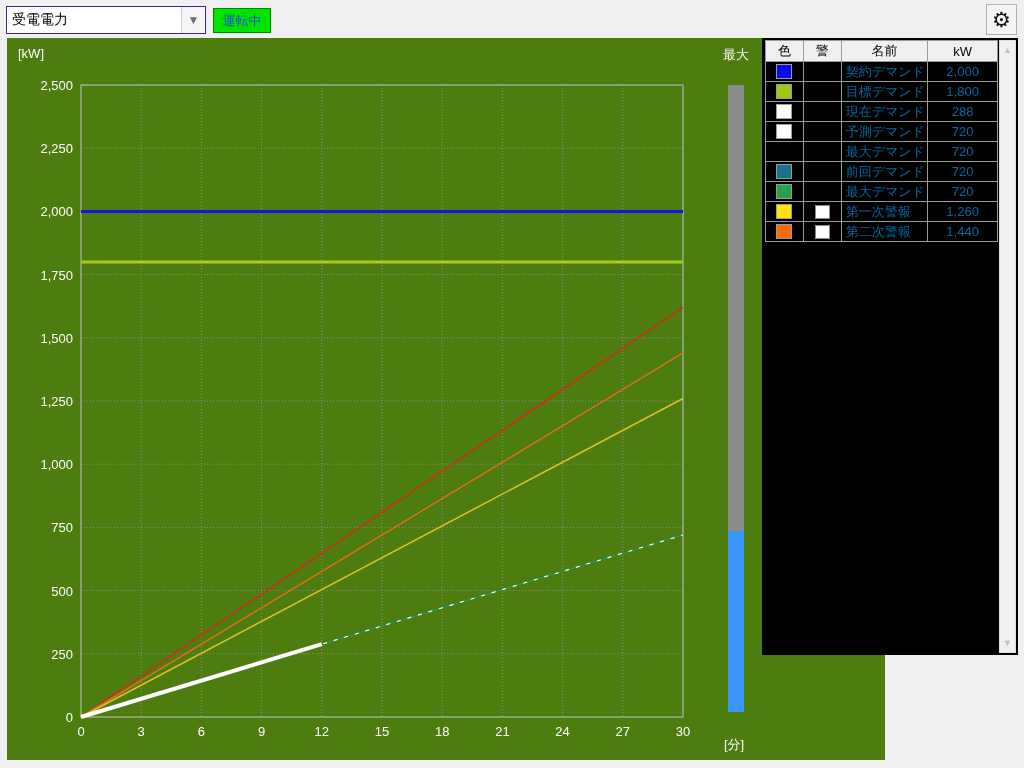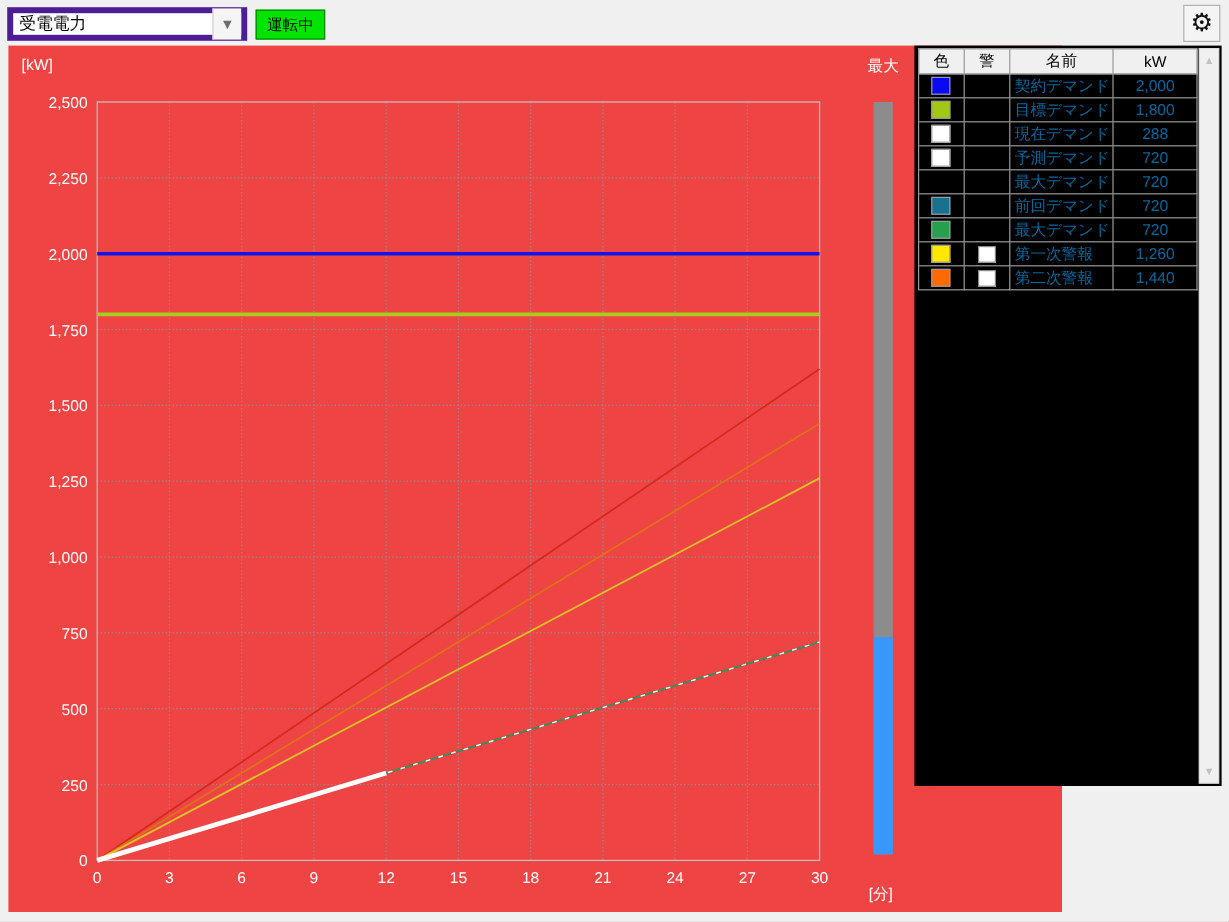--- a/index.html
+++ b/index.html
@@ -2,28 +2,28 @@
 <html><head>
 <meta charset="utf-8">
 <style>
   * { margin:0; padding:0; box-sizing:border-box; }
   html,body { width:1024px; height:768px; background:#f0f0f0; font-family:"Liberation Sans","DejaVu Sans",sans-serif; overflow:hidden; }
   .abs { position:absolute; }
   #app { position:relative; width:1024px; height:768px; background:#f0f0f0; }
 
   
   #toolbar { left:0; top:0; width:1024px; height:38px; background:#f0f0f0; }
-  #channel-combo { left:6px; top:6px; width:200px; height:28px; background:#ffffff; border:5px solid #4c1d95; font-size:14px; color:#000; display:flex; align-items:center; }
+  #channel-combo { left:6px; top:6px; width:200px; height:28px; background:#ffffff; border:1px solid #4c1d95; font-size:14px; color:#000; display:flex; align-items:center; }
   #channel-combo .val { flex:1; padding-left:5px; }
   #combo-arrow { width:24px; height:26px; background:#f5f5f5; border-left:1px solid #cfcfcf; display:flex; align-items:center; justify-content:center; color:#6e6e6e; font-size:12px; }
-  #status-button { left:213px; top:8px; width:58px; height:25px; background:#00e400; border:1px solid #008800; color:#000000; font-size:13px; display:flex; align-items:center; justify-content:center; }
+  #status-button { left:213px; top:8px; width:58px; height:25px; background:#00e400; border:1px solid #008800; color:#1d4ed8; font-size:13px; display:flex; align-items:center; justify-content:center; }
   #settings-button { left:986px; top:4px; width:31px; height:31px; background:#f4f4f4; border:1px solid #b0b0b0; display:flex; align-items:center; justify-content:center; font-size:21px; color:#111; }
 
   
-  #chart-panel { left:7px; top:38px; width:878px; height:722px; background:#ef4444; }
+  #chart-panel { left:7px; top:38px; width:878px; height:722px; background:#4d7c0f; }
   .axis-unit { color:#fff; font-size:13px; }
   #ylabel-unit { left:11px; top:8px; }
   #gauge-label { left:707px; top:8px; width:44px; text-align:center; }
   #xlabel-unit { left:705px; top:698px; width:44px; text-align:center; }
   #gauge-track { left:721px; top:47px; width:16px; height:627px; background:#8c8c8c; }
   #gauge-fill { position:absolute; left:0; bottom:0; width:100%; background:#3996fb; }
 
   
   #right-panel { left:762px; top:38px; width:256px; height:617px; background:#000; }
   #legend-table { position:absolute; left:3px; top:2px; width:233px; border-left:1px solid #9a9a9a; border-top:1px solid #9a9a9a; }

